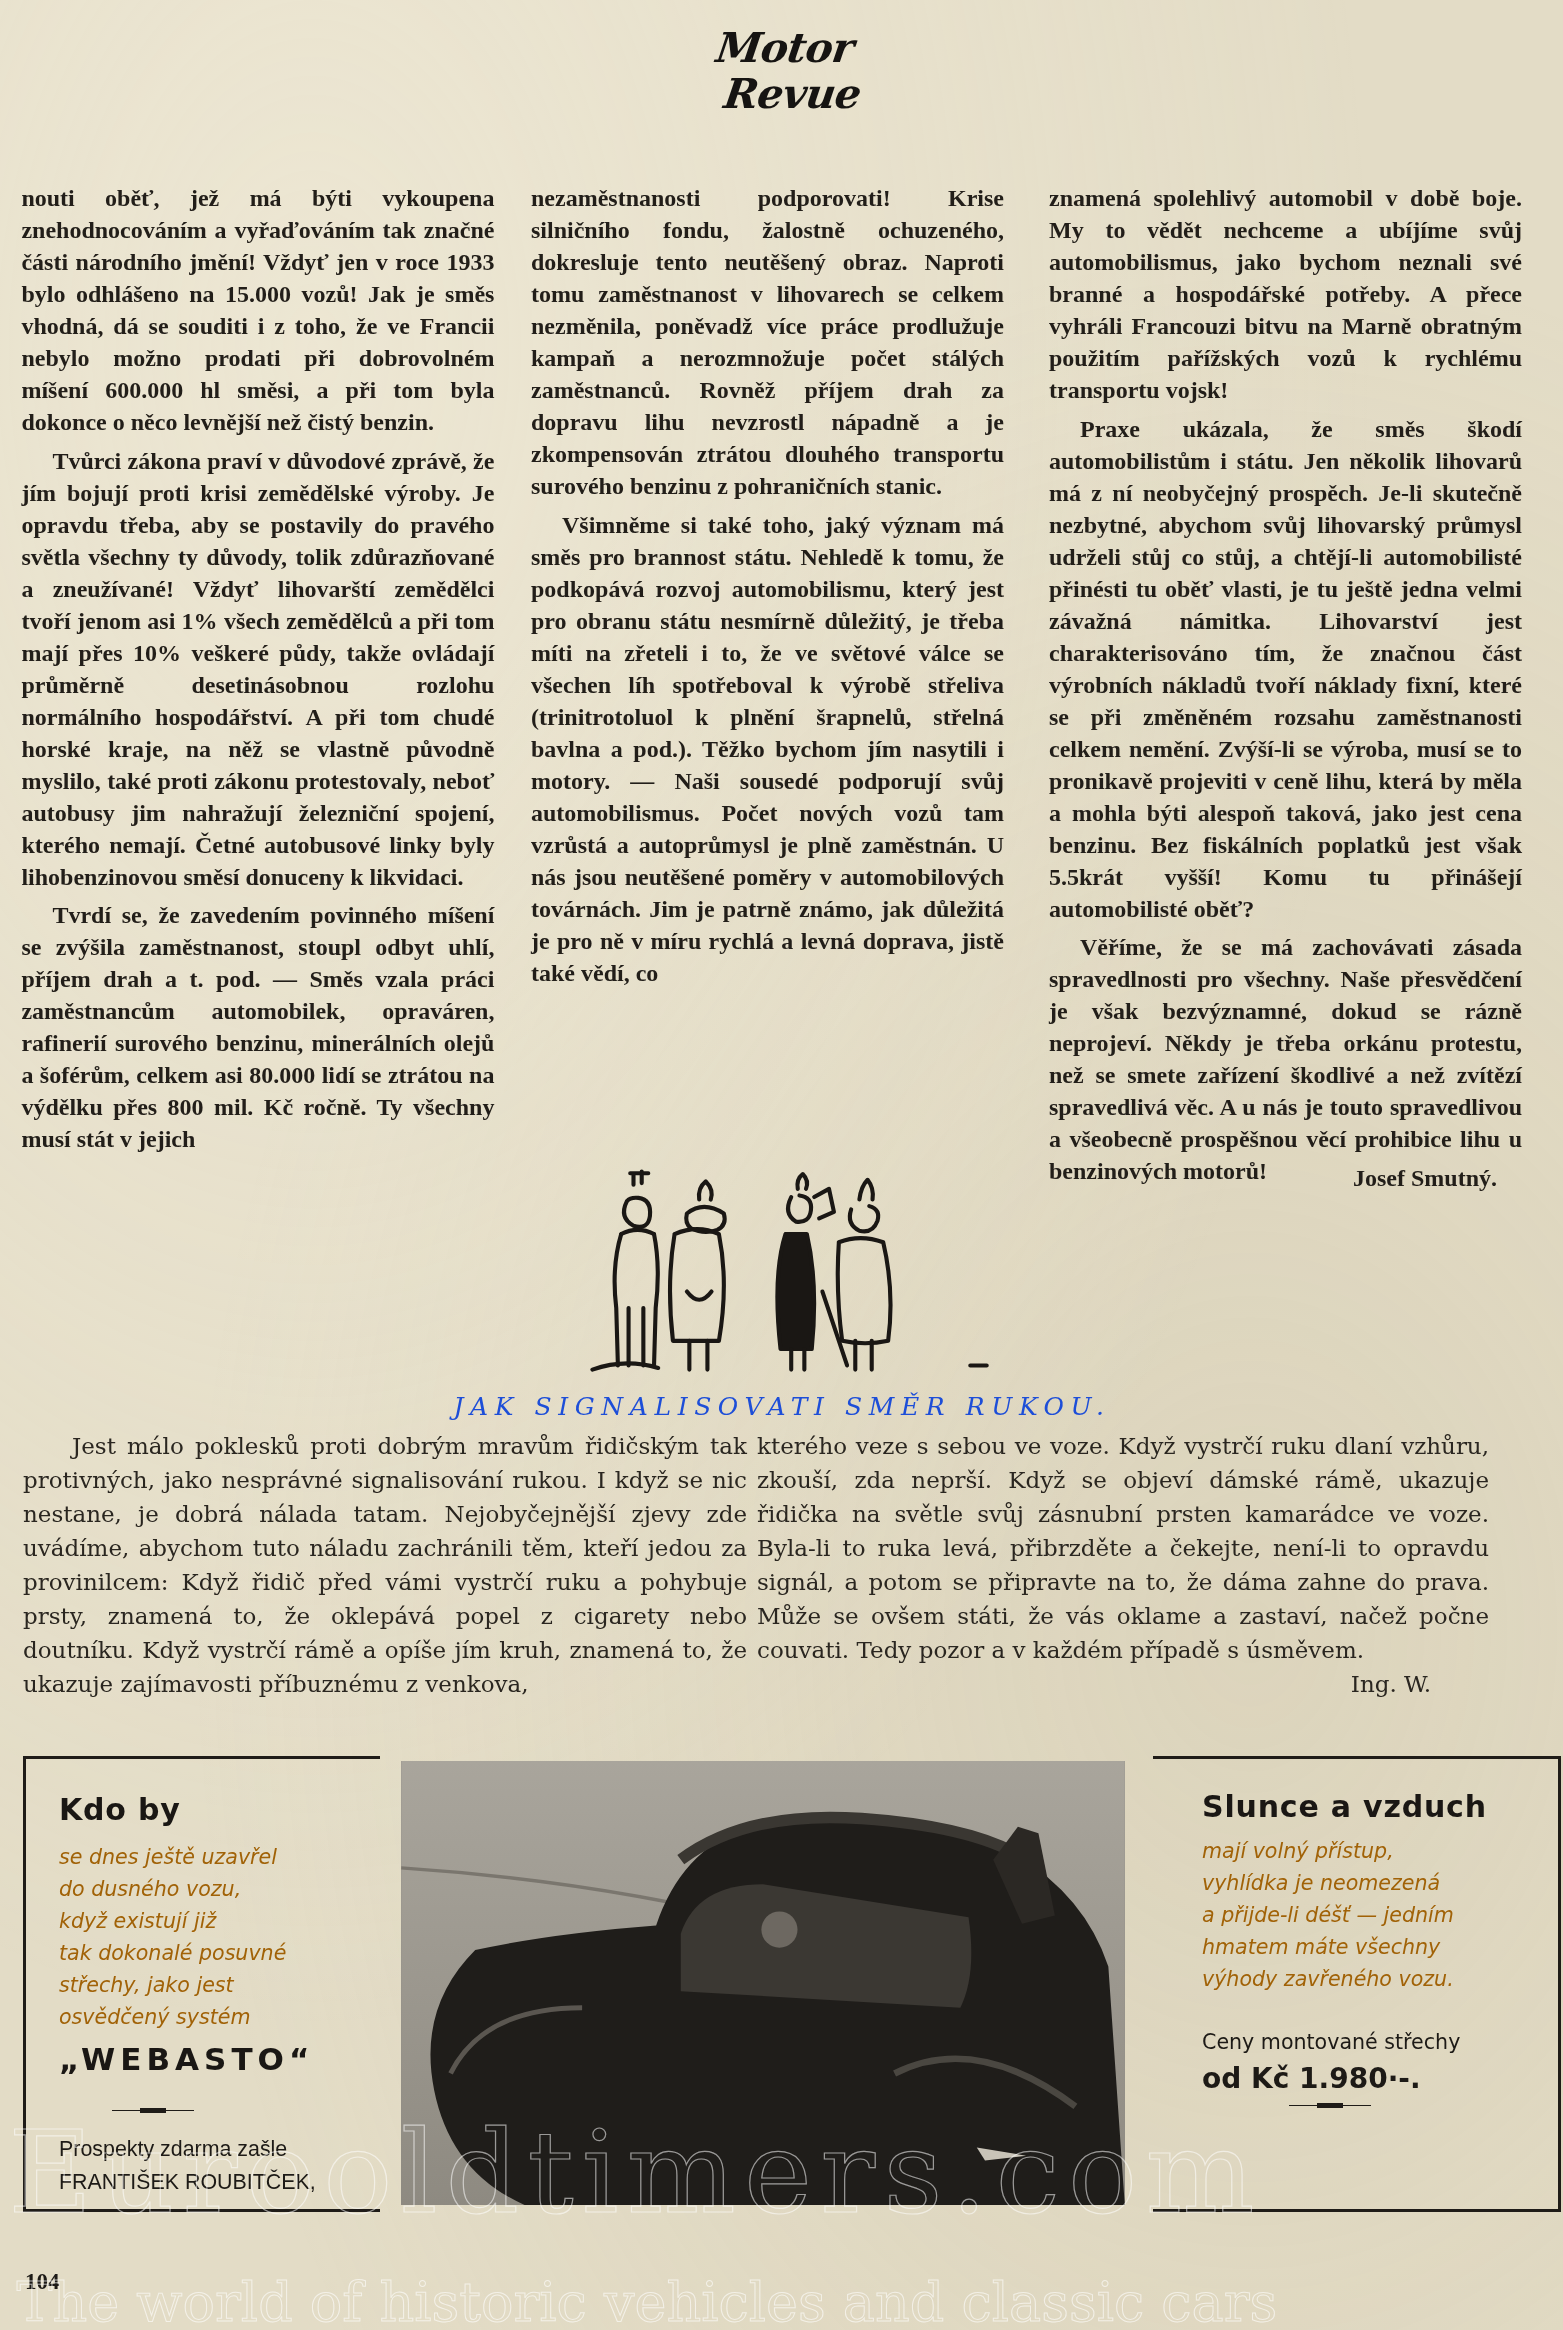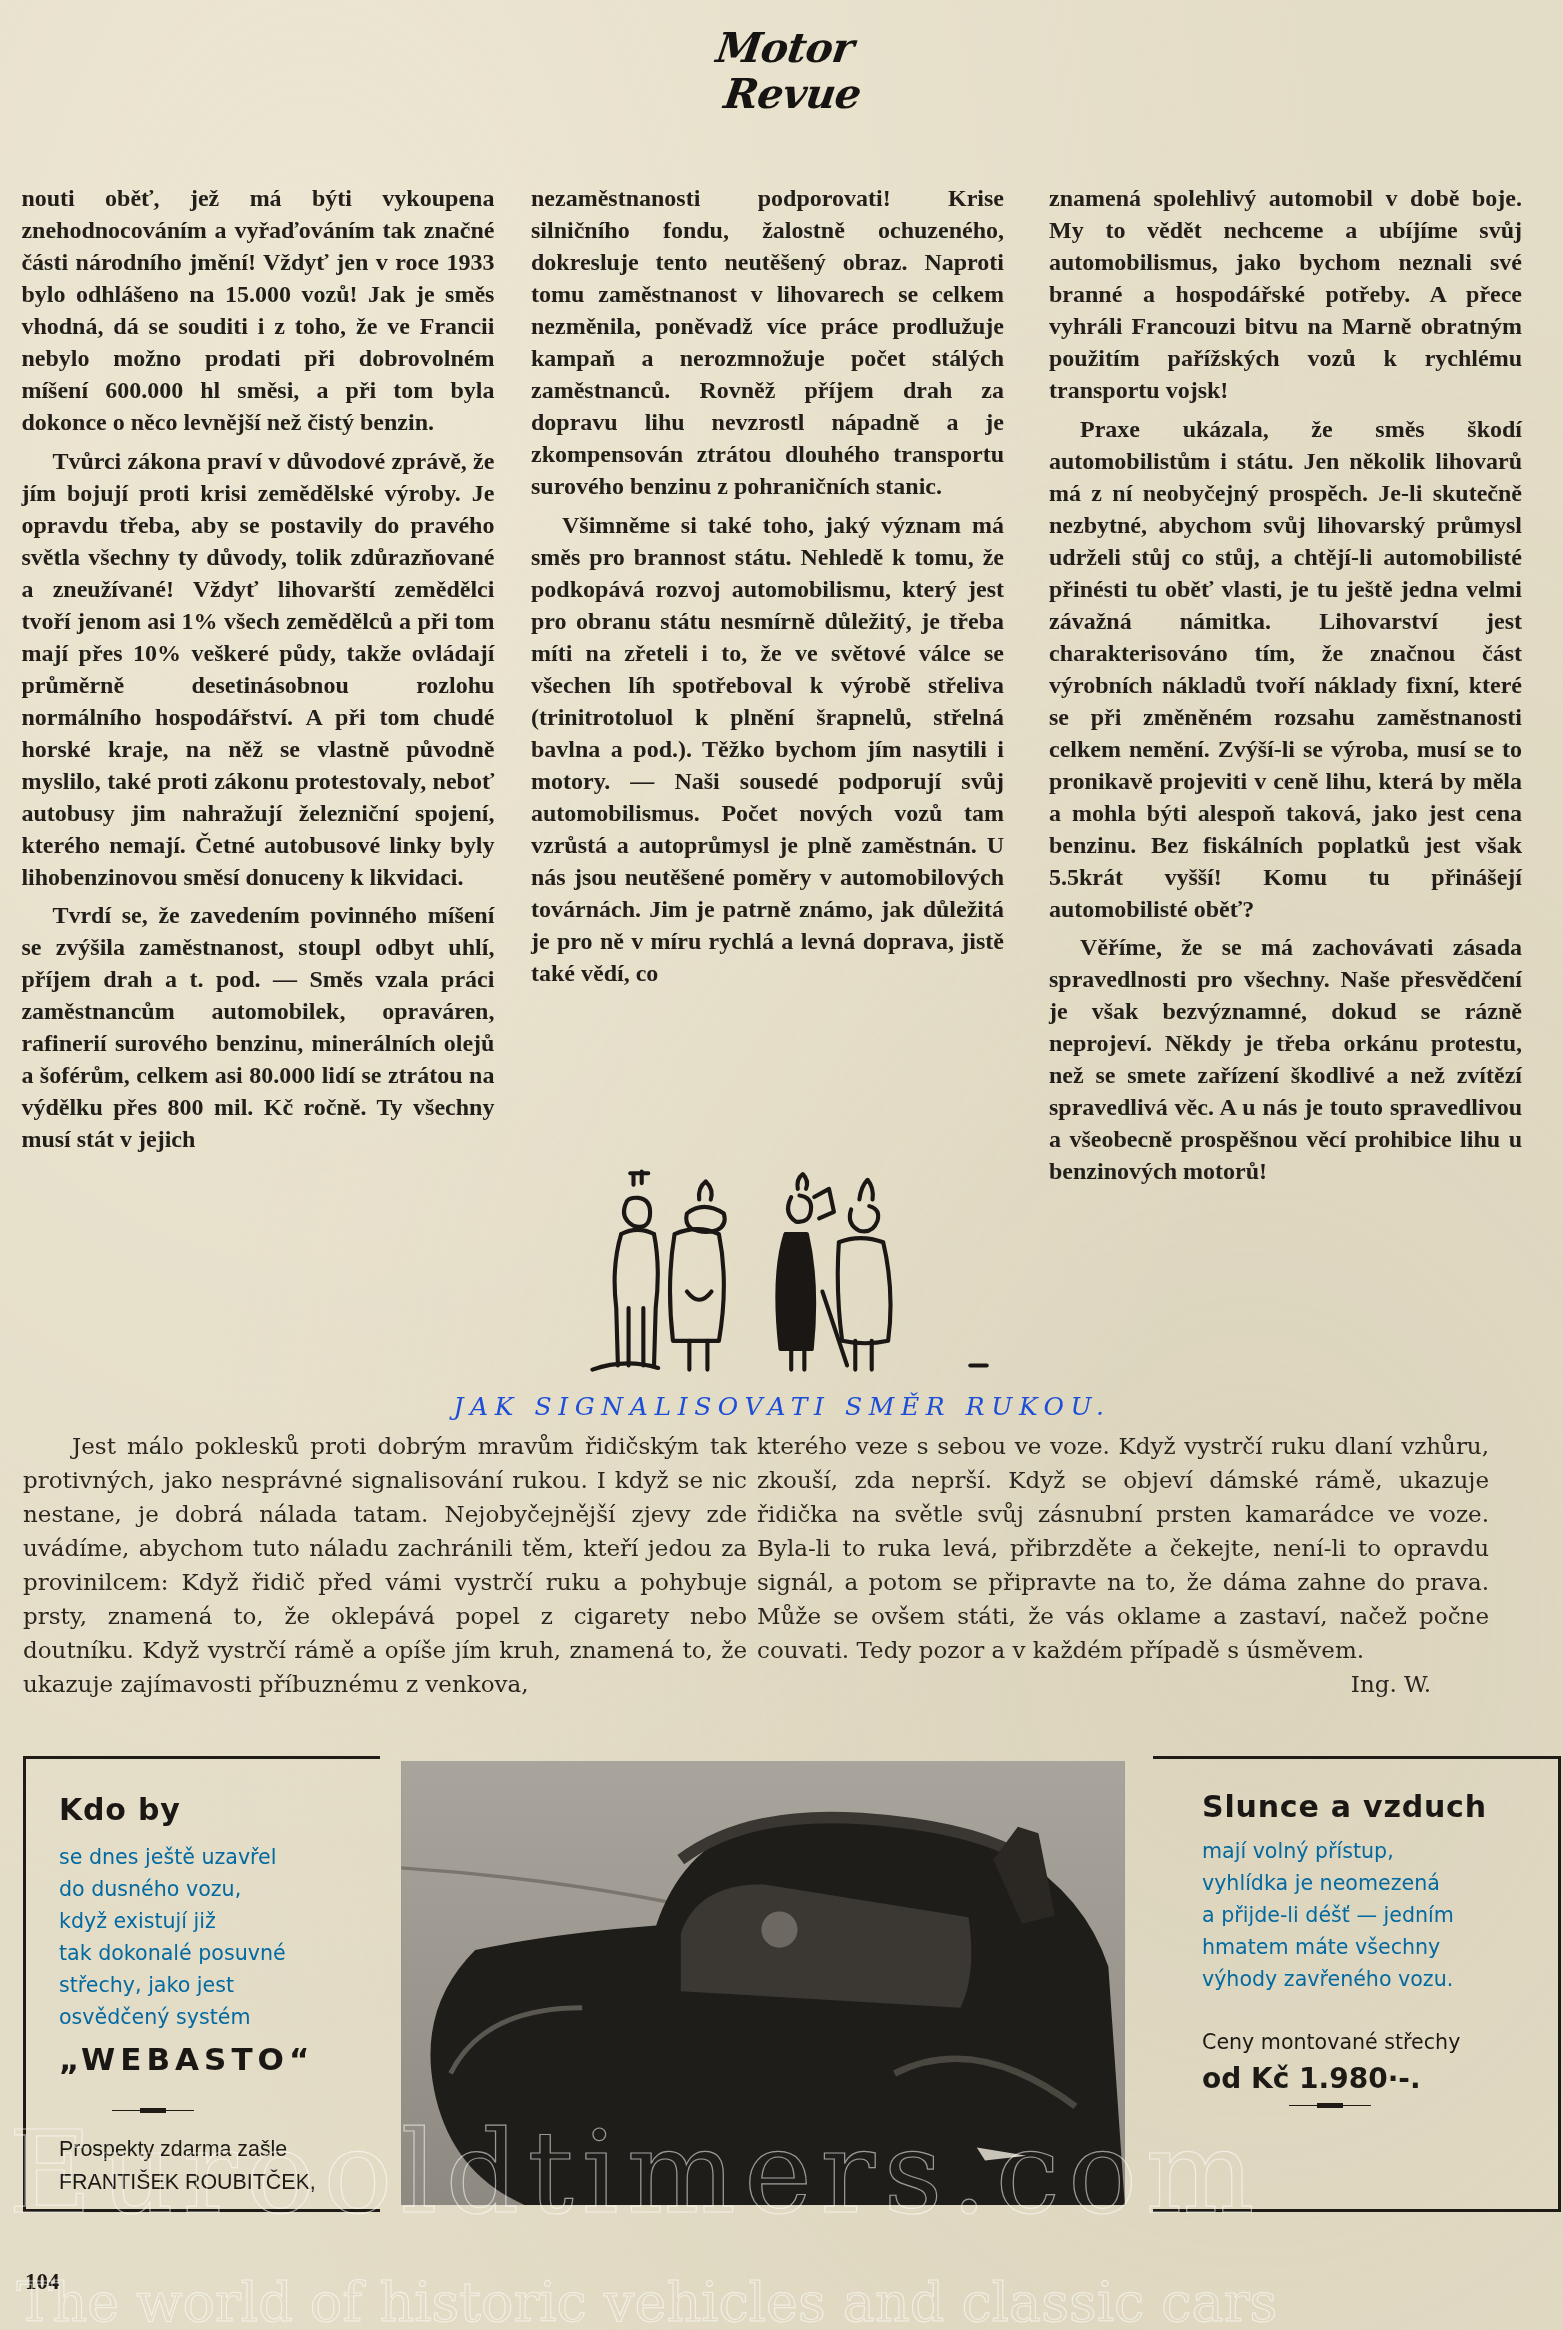--- a/index.html
+++ b/index.html
@@ -56,21 +56,21 @@
   }
   .ad-right {
     position: absolute; left: 1153px; top: 1756px; width: 405px; height: 450px;
     border-top: 3.3px solid #1f1c18; border-right: 3.3px solid #1f1c18; border-bottom: 3.3px solid #1f1c18;
   }
   .ad-head {
     font-family: "DejaVu Sans", sans-serif; font-weight: bold; font-size: 30px;
     color: #1a1714; letter-spacing: 0.8px;
   }
   .ad-body {
-    font-family: "DejaVu Sans", sans-serif; font-size: 20.6px; line-height: 32px; color: #0369a1;
+    font-family: "DejaVu Sans", sans-serif; font-size: 20.6px; line-height: 32px; color: #a16207; font-style: italic;
   }
   .ad-left .ad-head { position: absolute; left: 33px; top: 33px; }
   .ad-left .ad-body { position: absolute; left: 33px; top: 82px; width: 312px; }
   .webasto {
     position: absolute; left: 33px; top: 282px; font-family: "DejaVu Sans", sans-serif;
     font-weight: bold; font-size: 31px; letter-spacing: 5px; color: #1a1714;
   }
   .ornament { position: absolute; width: 82px; height: 5px; }
   .ornament::before { content: ""; position: absolute; left: 0; right: 0; top: 1.6px; height: 1.6px; background: #1f1c18; }
   .ornament::after { content: ""; position: absolute; left: 28px; width: 26px; top: 0; height: 5px; background: #1f1c18; }
@@ -121,20 +121,21 @@
 
 <div class="col" id="col2">
   <p class="noindent">nezaměstnanosti podporovati! Krise silničního fondu, žalostně ochuzeného, dokresluje tento neutěšený obraz. Naproti tomu zaměstnanost v lihovarech se celkem nezměnila, poněvadž více práce prodlužuje kampaň a nerozmnožuje počet stálých zaměstnanců. Rovněž příjem drah za dopravu lihu nevzrostl nápadně a je zkompensován ztrátou dlouhého transportu surového benzinu z pohraničních stanic.</p>
   <p>Všimněme si také toho, jaký význam má směs pro brannost státu. Nehledě k tomu, že podkopává rozvoj automobilismu, který jest pro obranu státu nesmírně důležitý, je třeba míti na zřeteli i to, že ve světové válce se všechen líh spotřeboval k výrobě střeliva (trinitrotoluol k plnění šrapnelů, střelná bavlna a pod.). Těžko bychom jím nasytili i motory. — Naši sousedé podporují svůj automobilismus. Počet nových vozů tam vzrůstá a autoprůmysl je plně zaměstnán. U nás jsou neutěšené poměry v automobilových továrnách. Jim je patrně známo, jak důležitá je pro ně v míru rychlá a levná doprava, jistě také vědí, co</p>
 </div>
 
 <div class="col" id="col3">
   <p class="noindent">znamená spolehlivý automobil v době boje. My to vědět nechceme a ubíjíme svůj automobilismus, jako bychom neznali své branné a hospodářské potřeby. A přece vyhráli Francouzi bitvu na Marně obratným použitím pařížských vozů k rychlému transportu vojsk!</p>
   <p>Praxe ukázala, že směs škodí automobilistům i státu. Jen několik lihovarů má z ní neobyčejný prospěch. Je-li skutečně nezbytné, abychom svůj lihovarský průmysl udrželi stůj co stůj, a chtějí-li automobilisté přinésti tu oběť vlasti, je tu ještě jedna velmi závažná námitka. Lihovarství jest charakterisováno tím, že značnou část výrobních nákladů tvoří náklady fixní, které se při změněném rozsahu zaměstnanosti celkem nemění. Zvýší-li se výroba, musí se to pronikavě projeviti v ceně lihu, která by měla a mohla býti alespoň taková, jako jest cena benzinu. Bez fiskálních poplatků jest však 5.5krát vyšší! Komu tu přinášejí automobilisté oběť?</p>
   <p>Věříme, že se má zachovávati zásada spravedlnosti pro všechny. Naše přesvědčení je však bezvýznamné, dokud se rázně neprojeví. Někdy je třeba orkánu protestu, než se smete zařízení škodlivé a než zvítězí spravedlivá věc. A u nás je touto spravedlivou a všeobecně prospěšnou věcí prohibice lihu u benzinových motorů!</p>
+  <span class="signature">Josef Smutný.</span>
 </div>
 
 <svg class="cartoon" viewBox="0 0 560 250">
   <g fill="none" stroke="#1a1714" stroke-width="5" stroke-linecap="round" stroke-linejoin="round">
     <g>
       <path d="M70 20 l0 -14 M80 18 l0 -14 M66 6 h22"></path>
       <path d="M62 40 q-10 20 8 30 q18 5 20 -12 q2 -20 -14 -22 q-10 -1 -14 4"></path>
       <path d="M55 80 q-12 40 -6 90 l2 70 M95 80 q8 40 2 90 l-2 70"></path>
       <path d="M55 80 q20 -10 40 0"></path>
       <path d="M64 170 l0 70 M82 170 l0 70"></path>

